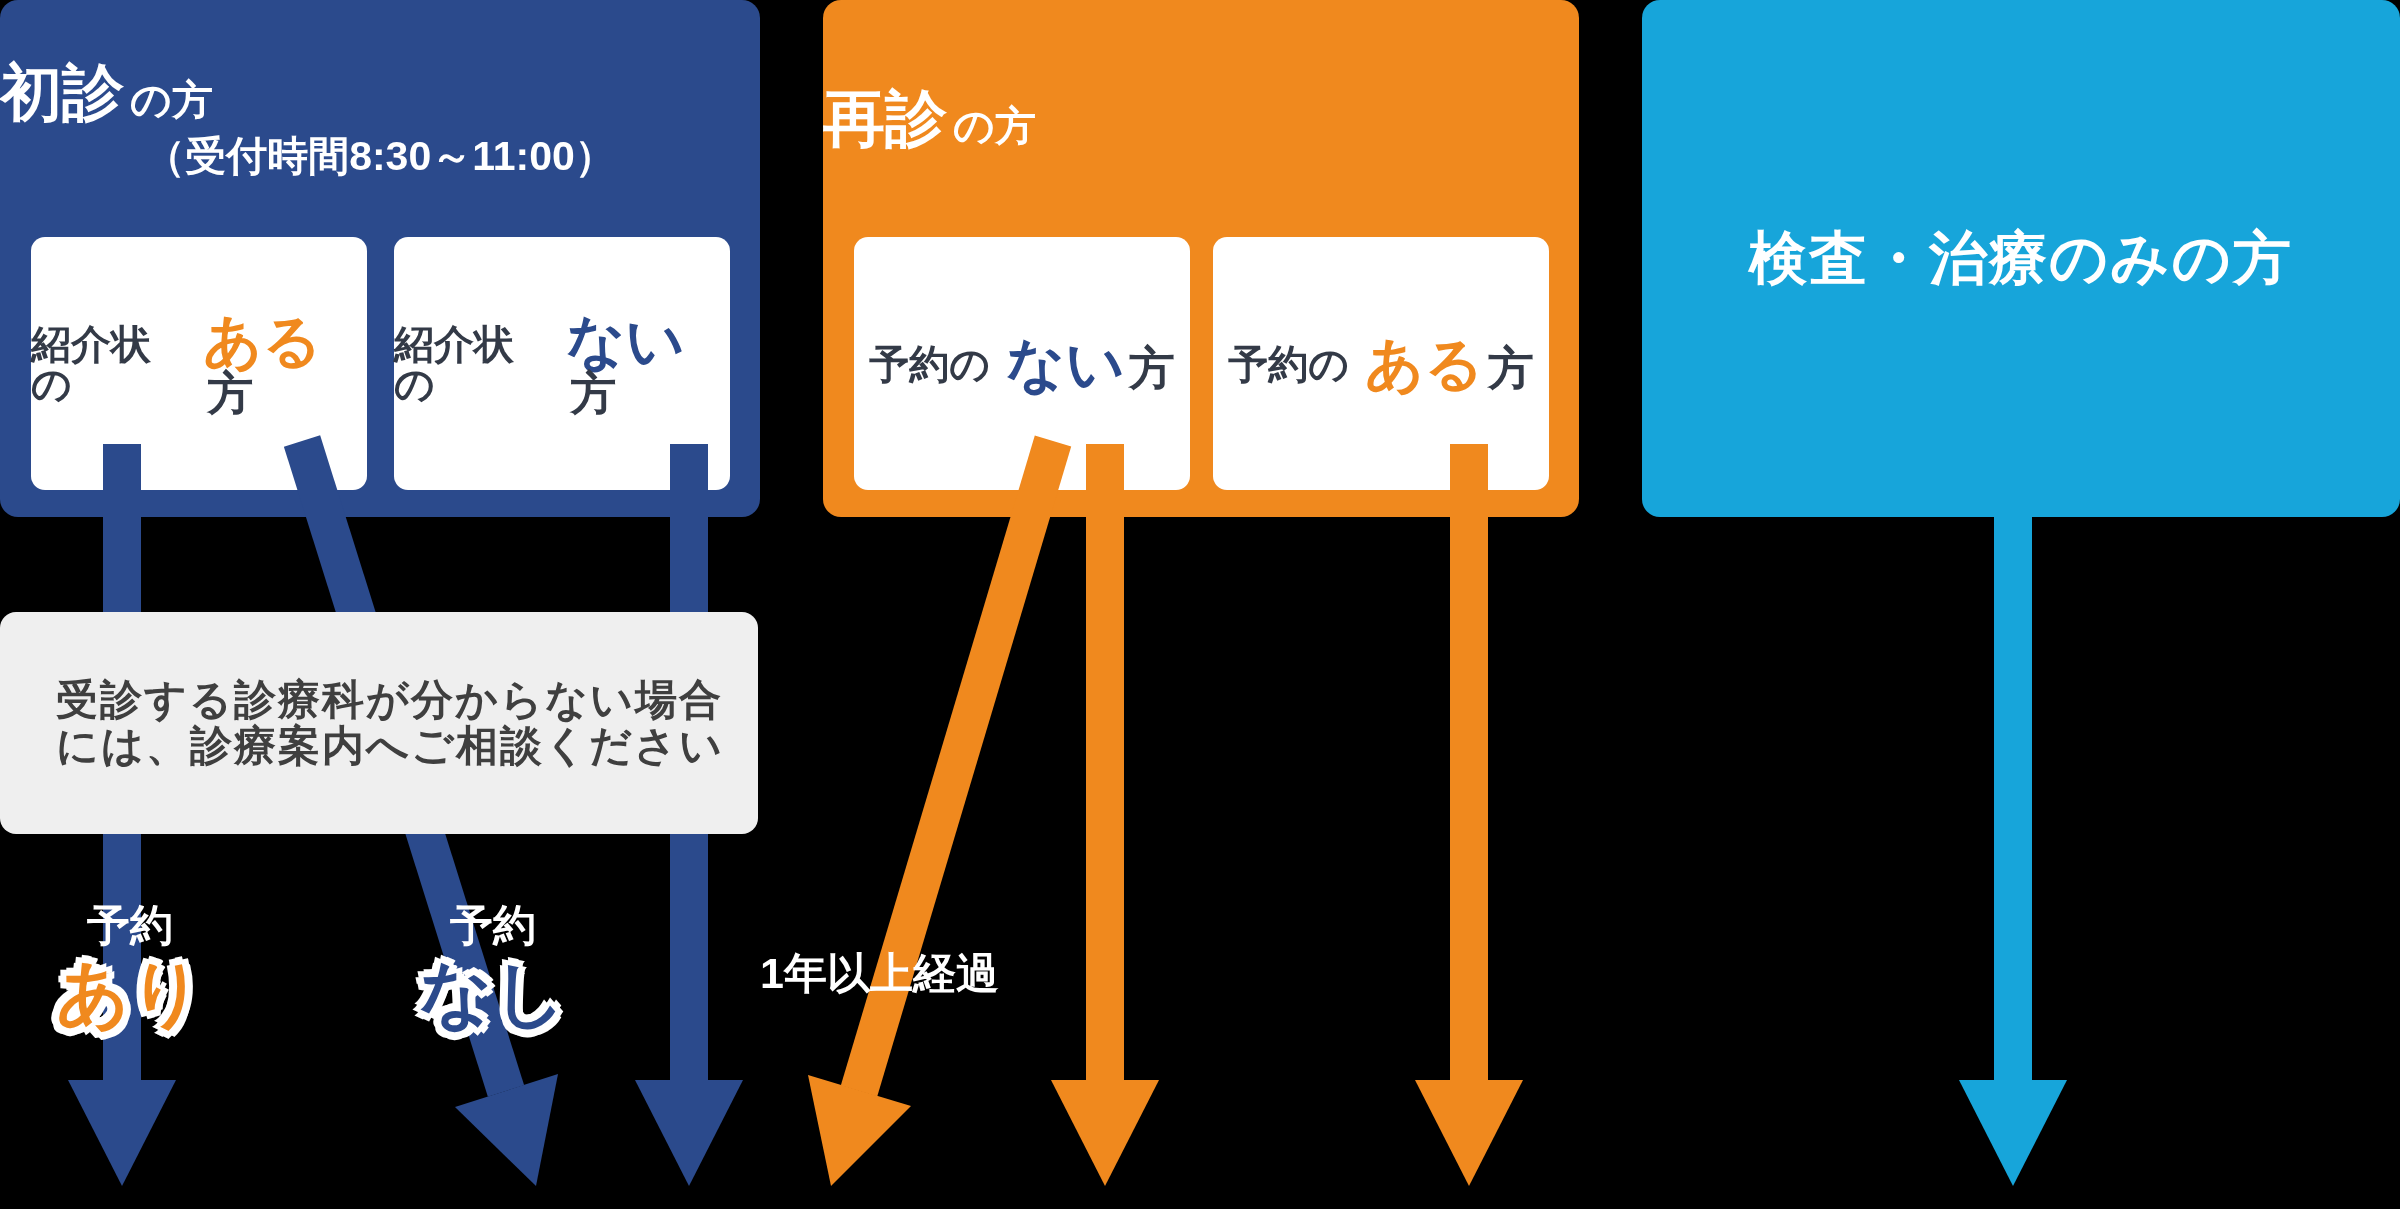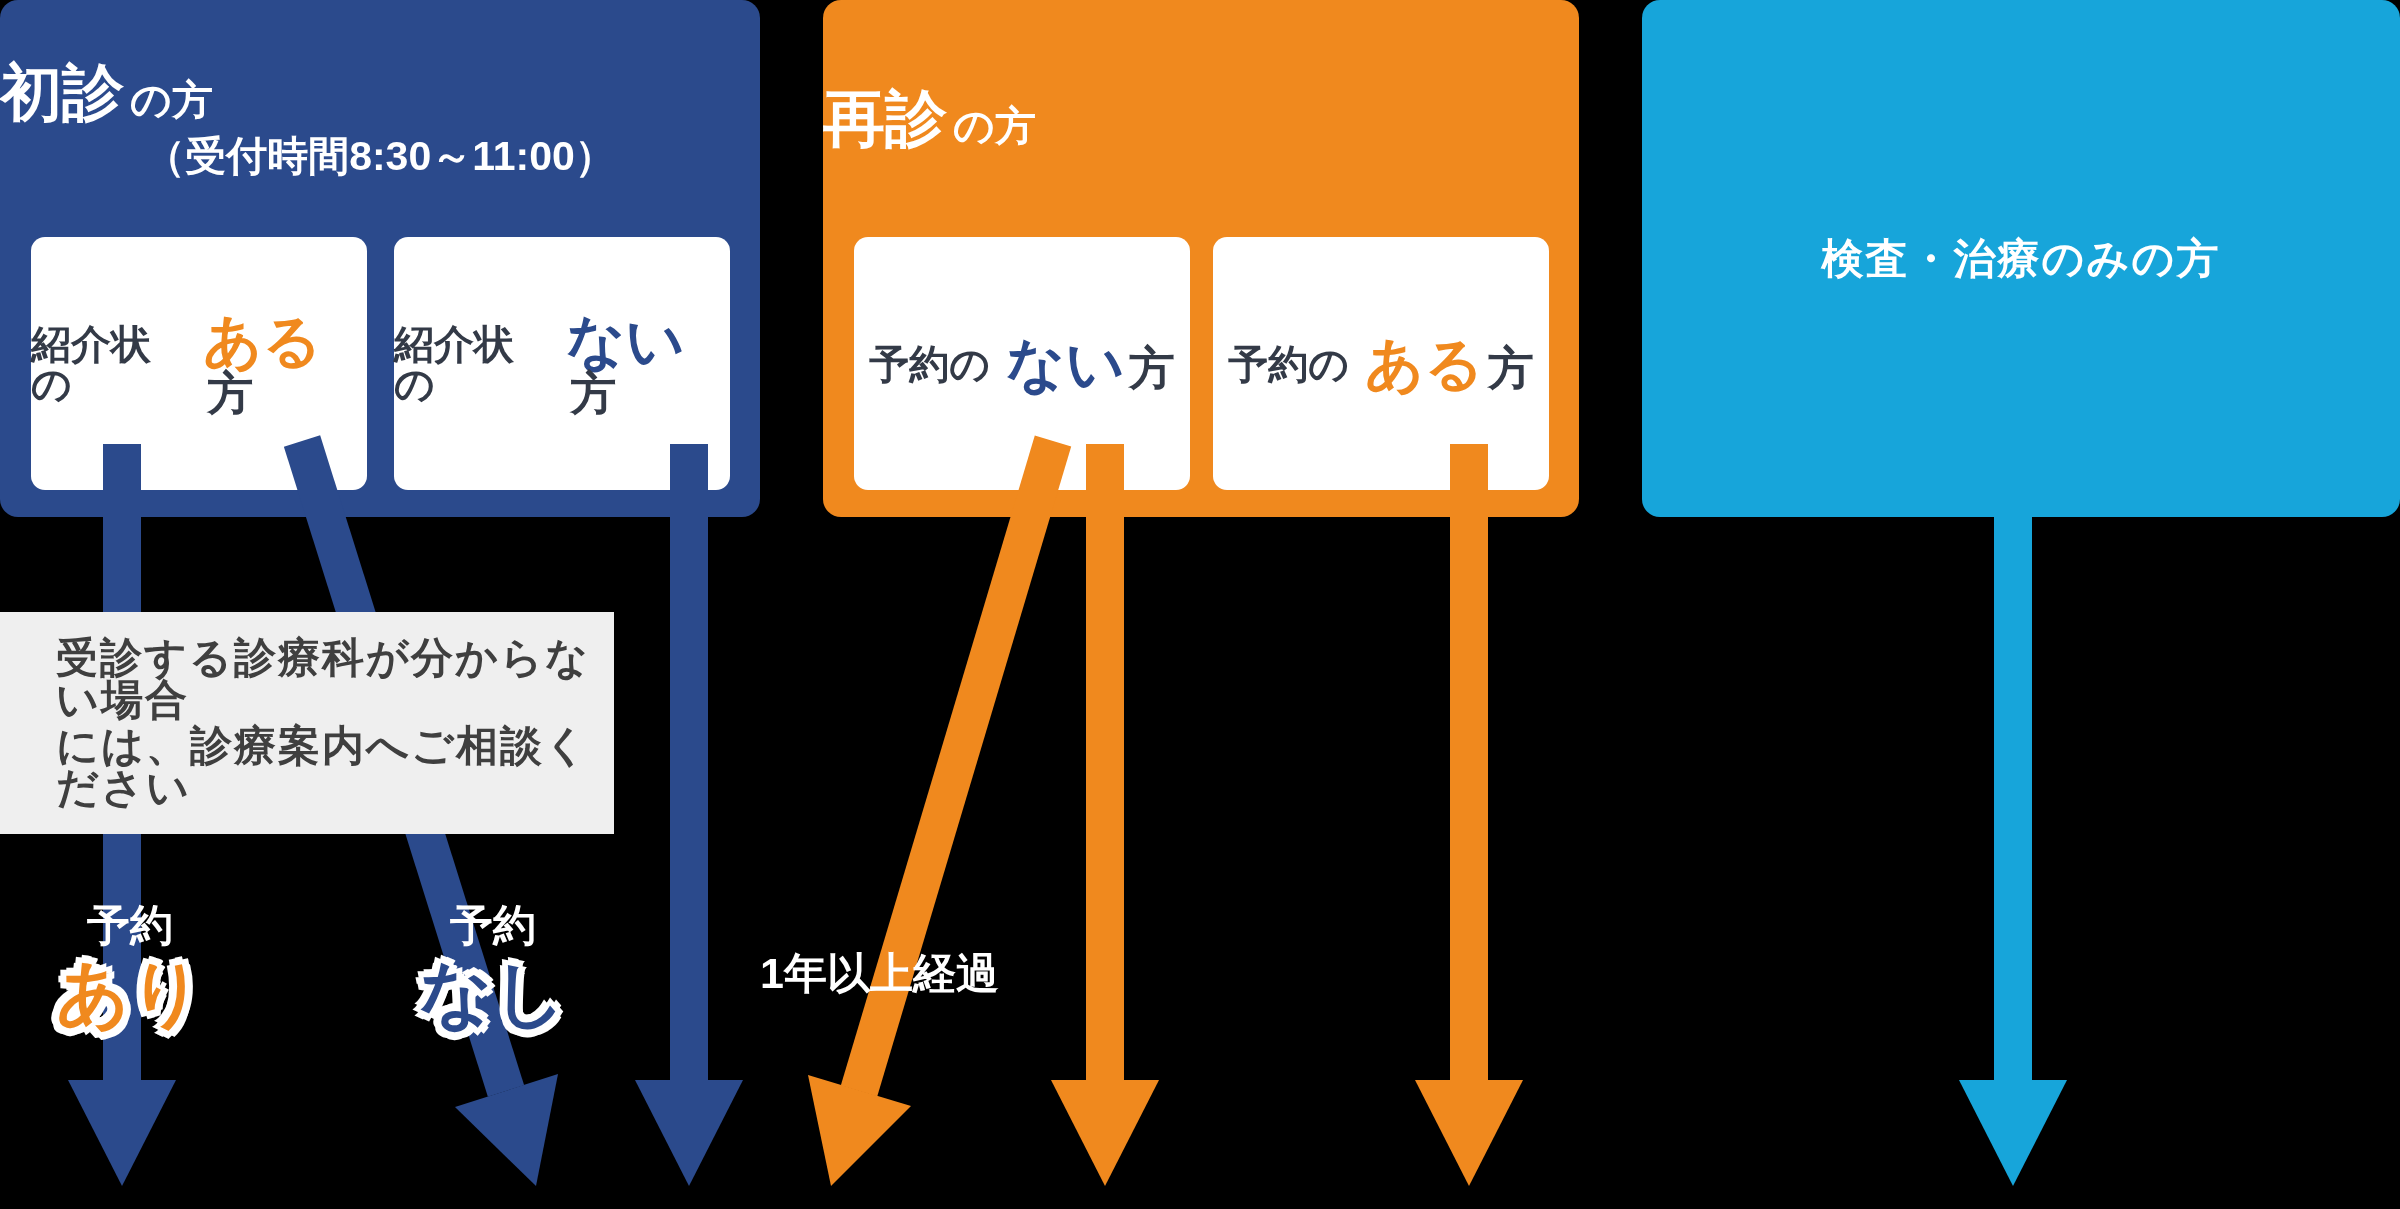--- a/index.html
+++ b/index.html
@@ -16,43 +16,43 @@
   .box-orange{left:823px;width:756px;background:var(--orange,#f0891e);}
   .box-cyan{left:1642px;width:758px;background:var(--cyan,#17a5da);
     display:flex;align-items:center;justify-content:center;}
   .box-title{position:absolute;left:0;width:100%;color:#fff;line-height:1;}
   .box-navy .box-title{top:62px;}
   .box-orange .box-title{top:88px;}
   .box-title .big{font-size:62px;font-weight:800;}
   .box-title .small{font-size:41px;font-weight:700;margin-left:6px;}
   .box-subtitle{position:absolute;left:0;width:100%;top:136px;text-align:center;
     color:#fff;font-size:41px;font-weight:700;line-height:1;}
-  .cyan-title{color:#fff;font-size:42px;font-weight:800;letter-spacing:2px;}
+  .cyan-title{color:#fff;font-size:58px;font-weight:800;letter-spacing:2px;}
   
   .card{position:absolute;top:237px;width:336px;height:253px;background:#fff;
     border-radius:14px;display:flex;flex-direction:row;align-items:center;
     justify-content:center;gap:16px;z-index:2;}
   #card-referral-yes{left:31px;} #card-referral-no{left:394px;}
   #card-appt-no{left:854px;} #card-appt-yes{left:1213px;}
   .card-line1{font-size:40px;font-weight:700;color:var(--card_text,#333a47);line-height:1;}
   .card-bigline{line-height:1;color:var(--card_text,#333a47);}
   .card-bigline .big{font-size:58px;font-weight:800;}
   .card-bigline .suffix{font-size:46px;font-weight:700;margin-left:4px;}
   .c-orange{color:var(--orange,#f0891e);}
   .c-navy{color:var(--navy,#2b4a8c);}
   
   .arrows{position:absolute;left:0;top:0;z-index:5;}
   .f-navy{fill:var(--navy,#2b4a8c);}
   .s-navy{stroke:var(--navy,#2b4a8c);}
   .f-orange{fill:var(--orange,#f0891e);}
   .s-orange{stroke:var(--orange,#f0891e);}
   .f-cyan{fill:var(--cyan,#17a5da);}
   
-  .notice{position:absolute;left:0;top:612px;width:614px;height:222px;
-    background:var(--notice_bg,#efefef);border-radius:0;z-index:7;
+  .notice{position:absolute;left:0;top:612px;width:758px;height:222px;
+    background:var(--notice_bg,#efefef);border-radius:16px;z-index:7;
     display:flex;flex-direction:column;justify-content:center;
     padding-left:56px;box-sizing:border-box;gap:4px;}
   .notice div{font-size:42px;font-weight:700;color:var(--notice_text,#3f3f3f);
     letter-spacing:2px;line-height:1;}
   
   .flow-label{position:absolute;z-index:6;text-align:center;line-height:1;}
   #label-reserved{left:35px;top:904px;width:190px;}
   #label-not-reserved{left:398px;top:904px;width:190px;}
   .flow-label .top{display:block;color:#fff;font-size:43px;font-weight:800;margin-bottom:10px;}
   .flow-label .bottom{display:block;font-size:72px;font-weight:800;

